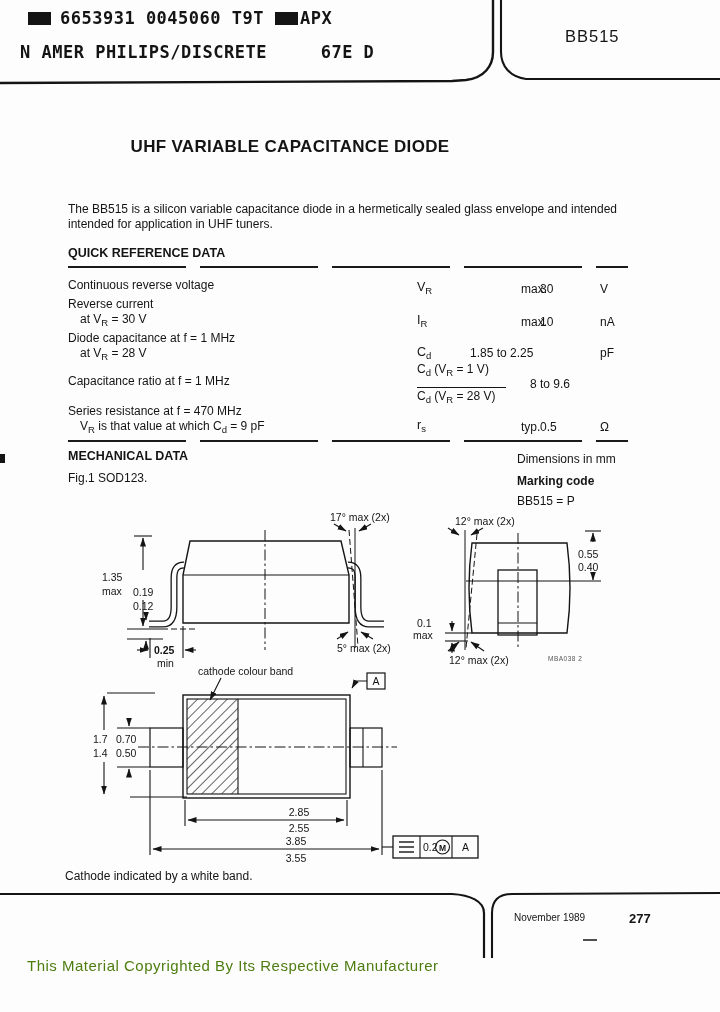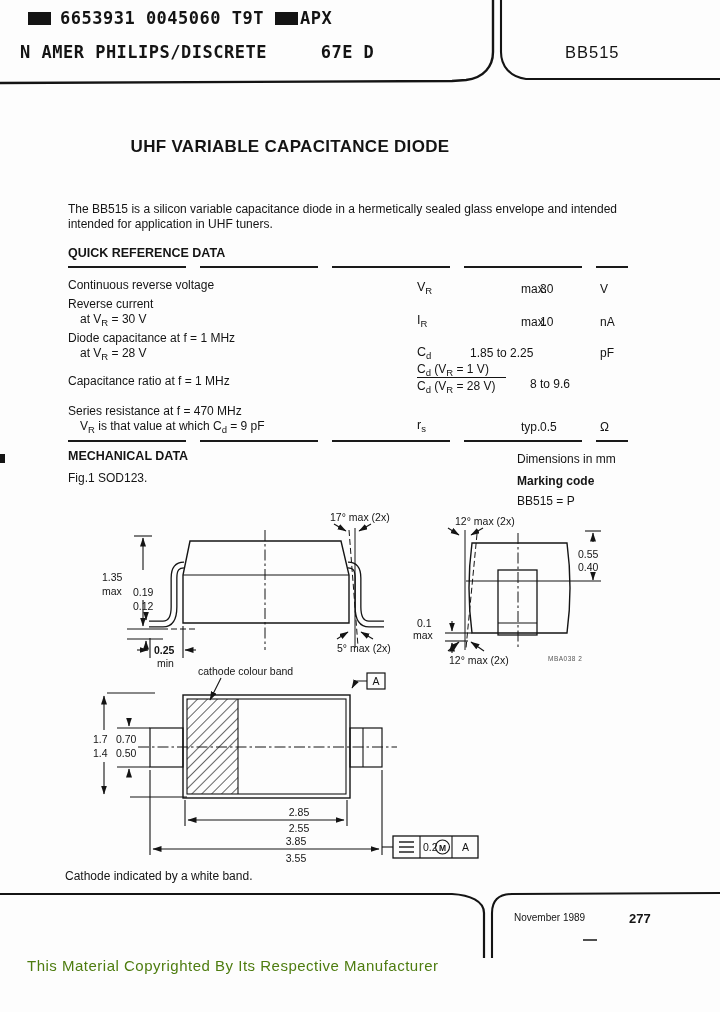--- a/index.html
+++ b/index.html
@@ -9,21 +9,21 @@
   .mono{font-family:"DejaVu Sans Mono",monospace;font-weight:bold;}
   .sq{display:inline-block;width:23px;height:13px;background:#141414;}
   .b{font-weight:bold;}
   .t12{font-size:12px;}
   .t125{font-size:12.5px;}
   .sub{font-size:9.5px;position:relative;top:2.5px;}
   .rule-broken{position:absolute;height:2px;
     background:repeating-linear-gradient(90deg,#1a1a1a 0 118px,rgba(0,0,0,0) 118px 132px);}
   .right{}
   .frac{position:absolute;left:417px;top:362px;width:89px;font-size:12px;}
-  .frac-top{border-bottom:1.4px solid #141414;padding-bottom:1px;margin-bottom:1px;}
+  .frac-top{border-bottom:1.4px solid #141414;padding-bottom:11px;margin-bottom:1px;}
   svg{position:absolute;left:0;}
   svg text{font-family:"Liberation Sans",sans-serif;fill:#141414;font-size:10.5px;}
   .ln{stroke:#141414;fill:none;stroke-width:1.1;}
   .ln14{stroke:#141414;fill:none;stroke-width:1.4;}
   .cld{stroke:#141414;fill:none;stroke-width:1;stroke-dasharray:11 3 2.5 3;}
   .dsh{stroke:#141414;fill:none;stroke-width:1;stroke-dasharray:6 3;}
   .tiny{font-size:6.5px;fill:#555;letter-spacing:.5px;}
 </style>
 </head>
 <body>
@@ -33,21 +33,21 @@
   <div class="abs mono" style="left:28px;top:8px;font-size:17px;letter-spacing:.5px;display:flex;align-items:center;gap:9px;">
     <span class="sq"></span>
     <span>6653931 0045060 T9T</span>
     <span class="sq" style="margin-left:2px;"></span>
     <span style="margin-left:-7px;">APX</span>
   </div>
   <div class="abs mono" style="left:20px;top:42px;font-size:17px;letter-spacing:.5px;">
     <span>N AMER PHILIPS/DISCRETE</span>
     <span style="margin-left:43px;">67E D</span>
   </div>
-  <div class="abs" style="left:565px;top:43px;font-size:16.5px;letter-spacing:1px;">BB515</div>
+  <div class="abs" style="left:565px;top:27px;font-size:16.5px;letter-spacing:1px;">BB515</div>
 
   <svg width="720" height="94" style="top:0;">
     <path class="ln" style="stroke-width:2.4" d="M493,0 L493,52 C493,66 484,78 466,80 L452,81 L0,83"></path>
     <path class="ln" style="stroke-width:2.1" d="M501,0 L501,52 C501,66 510,77 526,79 L720,79"></path>
   </svg>
 
   <div class="abs b" style="left:0;top:137px;width:580px;text-align:center;font-size:17px;letter-spacing:.3px;">UHF VARIABLE CAPACITANCE DIODE</div>
 
   <div class="abs t12" style="left:68px;top:202px;">The BB515 is a silicon variable capacitance diode in a hermetically sealed glass envelope and intended</div>
   <div class="abs t12" style="left:68px;top:217px;">intended for application in UHF tuners.</div>

